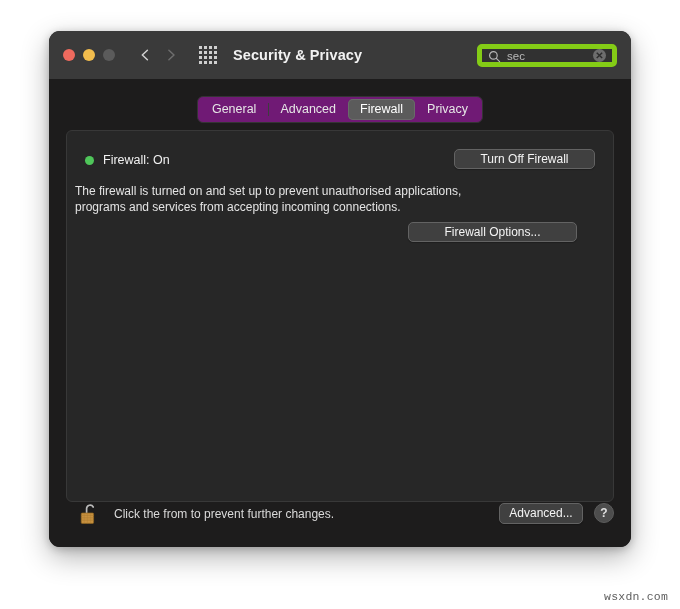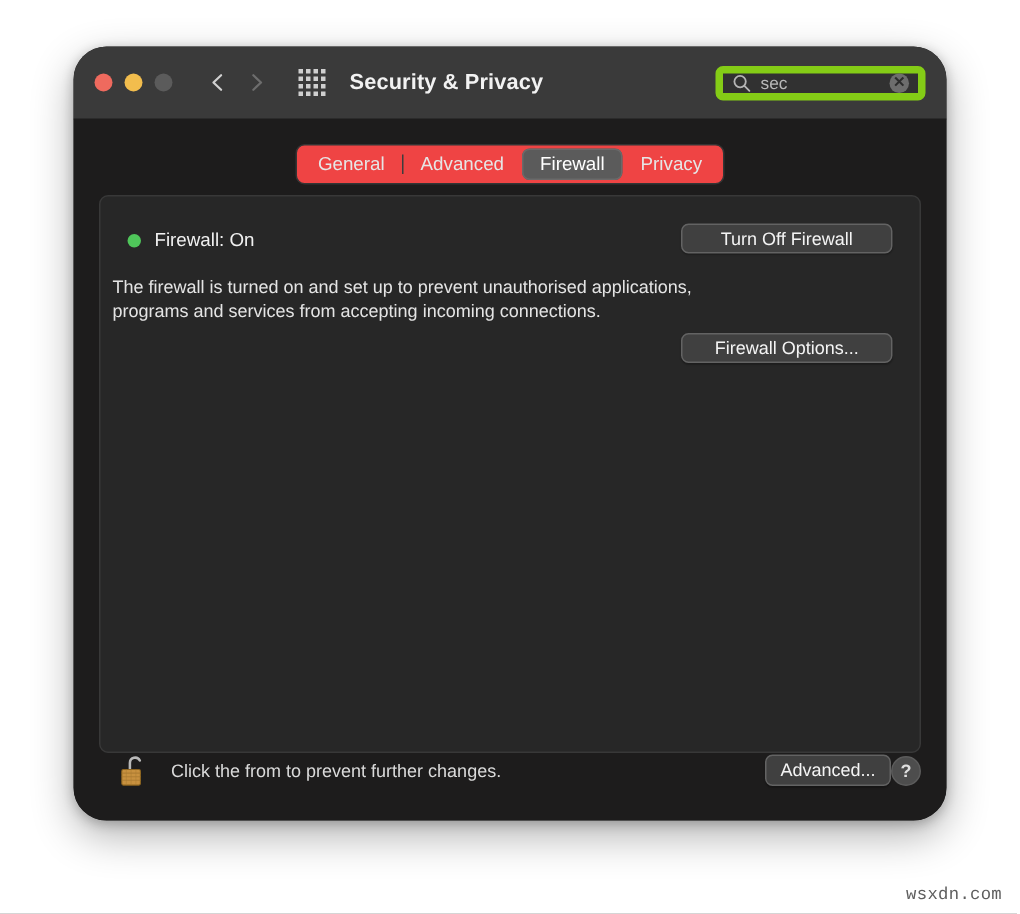--- a/index.html
+++ b/index.html
@@ -19,21 +19,21 @@
   }
 
   
   .window {
     position: absolute;
     left: 49px;
     top: 31px;
     width: 582px;
     height: 516px;
     background: #1d1c1c;
-    border-radius: 22px;
+    border-radius: 11px;
     box-shadow: 0 10px 28px rgba(0,0,0,0.30),
                 0 2px 8px rgba(0,0,0,0.22);
     overflow: hidden;
     display: flex;
     flex-direction: column;
   }
 
   
   .titlebar {
     position: relative;
@@ -140,21 +140,21 @@
   .tabbar {
     position: absolute;
     left: 0; right: 0;
     top: 16px;
     display: flex;
     justify-content: center;
   }
   .tabgroup {
     display: flex;
     align-items: center;
-    background: #ef4444;
+    background: #701a75;
     border: 1px solid #343434;
     border-radius: 6px;
     padding: 2px;
     gap: 0;
   }
   .tab {
     font-size: 12.5px;
     color: #e6e6e6;
     padding: 3px 12px 4px;
     border-radius: 5px;
@@ -234,23 +234,23 @@
   .btn-turnoff {
     position: absolute;
     right: 18px;
     top: 18px;
     width: 141px;
     height: 20px;
     line-height: 18px;
   }
   .btn-options {
     position: absolute;
-    right: 18px;
+    right: 36px;
     top: 91px;
-    width: 141px;
+    width: 169px;
     height: 20px;
     line-height: 18px;
   }
 
   
   .footer {
     position: absolute;
     left: 0; right: 0;
     bottom: 0;
     height: 67px;
@@ -270,21 +270,21 @@
   .locktext {
     margin-left: 15px;
     font-size: 12px;
     color: #dadada;
     white-space: nowrap;
   }
 
   .footer-right {
     margin-left: auto;
     display: flex;
-    align-items: center;
+    gap: 11px;
   }
   .btn-advanced {
     width: 84px;
     height: 21px;
     line-height: 19px;
   }
   .btn-help {
     width: 20px; height: 20px;
     border-radius: 50%;
     background: #4d4d4d;

